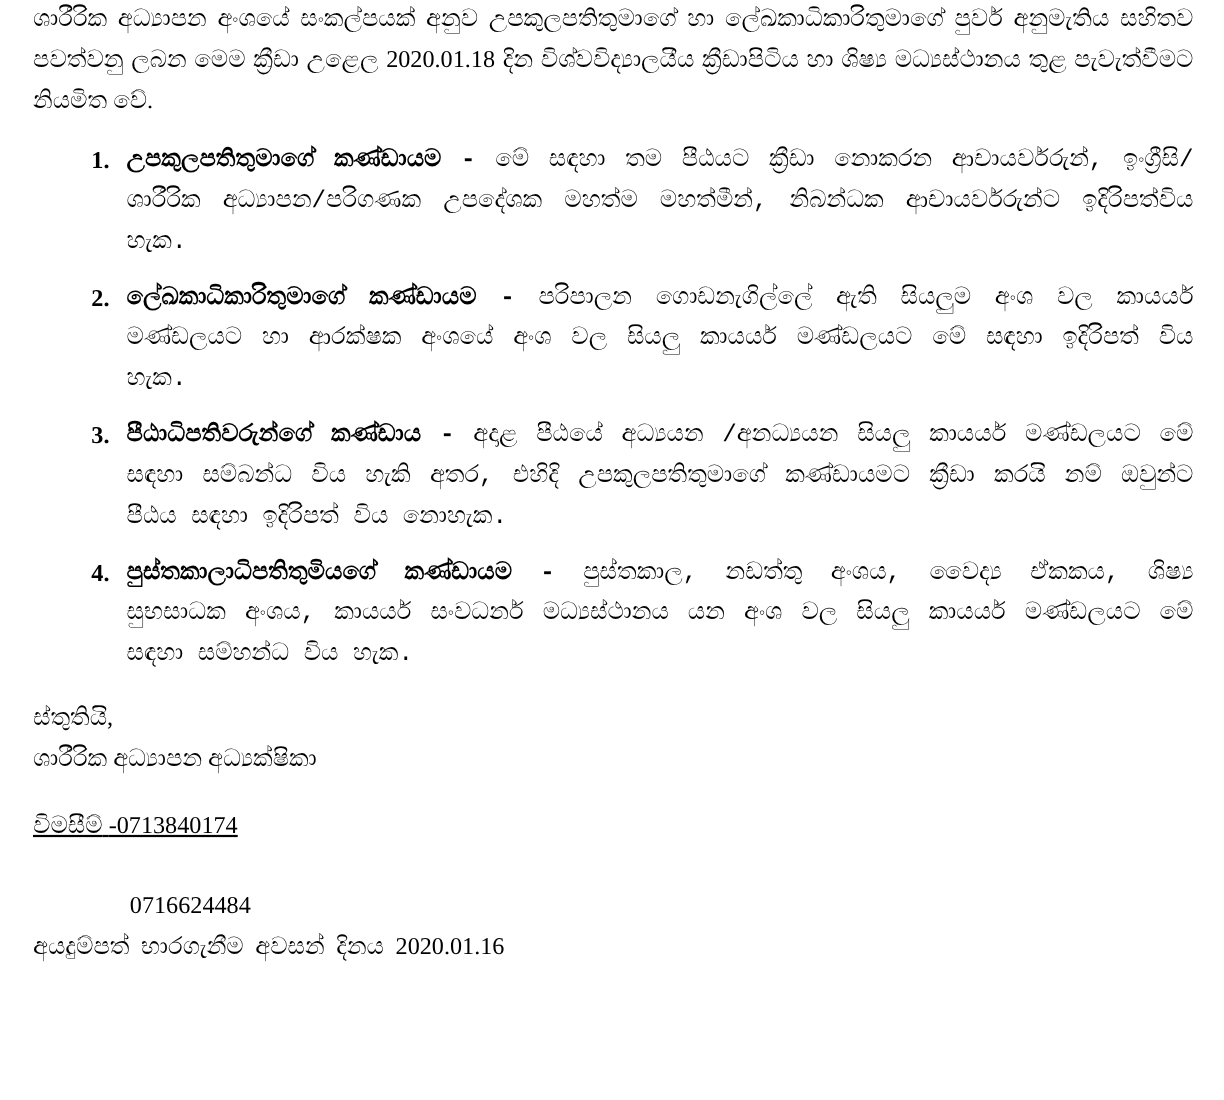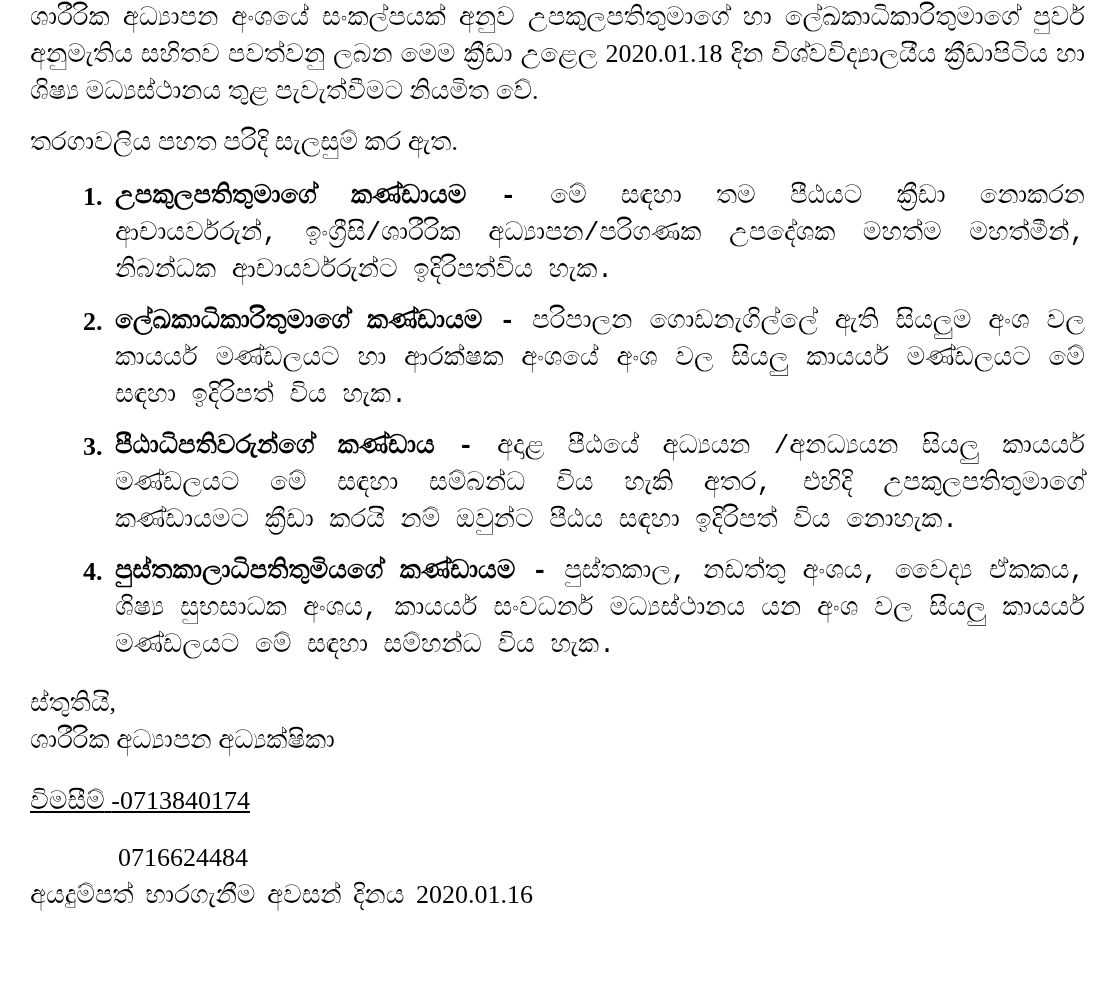--- a/index.html
+++ b/index.html
@@ -4,21 +4,21 @@
 <style>
   html,body { margin:0; padding:0; background:#ffffff; }
   .page {
     position: relative;
     width: 1113px;
     height: 1000px;
     box-sizing: border-box;
     background: #ffffff;
     color: #000000;
     font-family: "Liberation Serif", "DejaVu Serif", serif;
-    font-size: 26px;
+    font-size: 22px;
     line-height: 37px;
     padding: 2px 28px 0 30px;
     overflow: hidden;
   }
   p { margin: 0; }
   .justify { text-align: justify; }
   .opening { margin-top: -4px; }
   .plan { margin-top: 14px; }
   .list { margin: 0; }
   .list-item { display: flex; margin-top: 14px; }
@@ -29,31 +29,30 @@
     margin-left: 53px;
     font-weight: bold;
   }
   .li-text { flex: 1; text-align: justify; font-family: Liberation Mono, monospace; }
   .li-title { font-weight: bold; }
   .closing { margin-top: 14px; }
   .thanks { margin-top: 20px; }
   .sig-name { margin-top: 23px; }
   .sig-designation { margin-top: 0; }
   .contact { margin-top: 24px; text-decoration: underline; }
-  .phone2 { margin-top: 20px; margin-left: 88px; }
+  .phone2 { margin-top: 36px; margin-left: 88px; }
   .deadline { word-spacing: 5px; }
 </style>
 </head>
 <body>
 
 <div class="page">
 
   <p class="opening justify">ශාරීරික අධ්‍යාපන අංශයේ සංකල්පයක් අනුව උපකුලපතිතුමාගේ හා ලේඛකාධිකාරිතුමාගේ පුවර් අනුමැතිය සහිතව පවත්වනු ලබන මෙම ක්‍රීඩා උළෙල 2020.01.18 දින විශ්වවිද්‍යාලයීය ක්‍රීඩාපිටිය හා ශිෂ්‍ය මධ්‍යස්ථානය තුළ පැවැත්වීමට නියමිත වේ.</p>
 
-  <p class="plan">තරගාවලිය පහත පරිදි සැලසුම් කර ඇත.</p>
 
   <div class="list">
 
     <div class="list-item first">
       <span class="li-num">1.</span>
       <div class="li-text"><span class="li-title">උපකුලපතිතුමාගේ කණ්ඩායම -</span> <span>මේ සඳහා තම පීඨයට ක්‍රීඩා නොකරන ආචායර්වරුන්, ඉංග්‍රීසි/ශාරීරික අධ්‍යාපන/පරිගණක උපදේශක මහත්ම මහත්මීන්, නිබන්ධක ආචායර්වරුන්ට ඉදිරිපත්විය හැක.</span></div>
     </div>
 
     <div class="list-item">
       <span class="li-num">2.</span>

